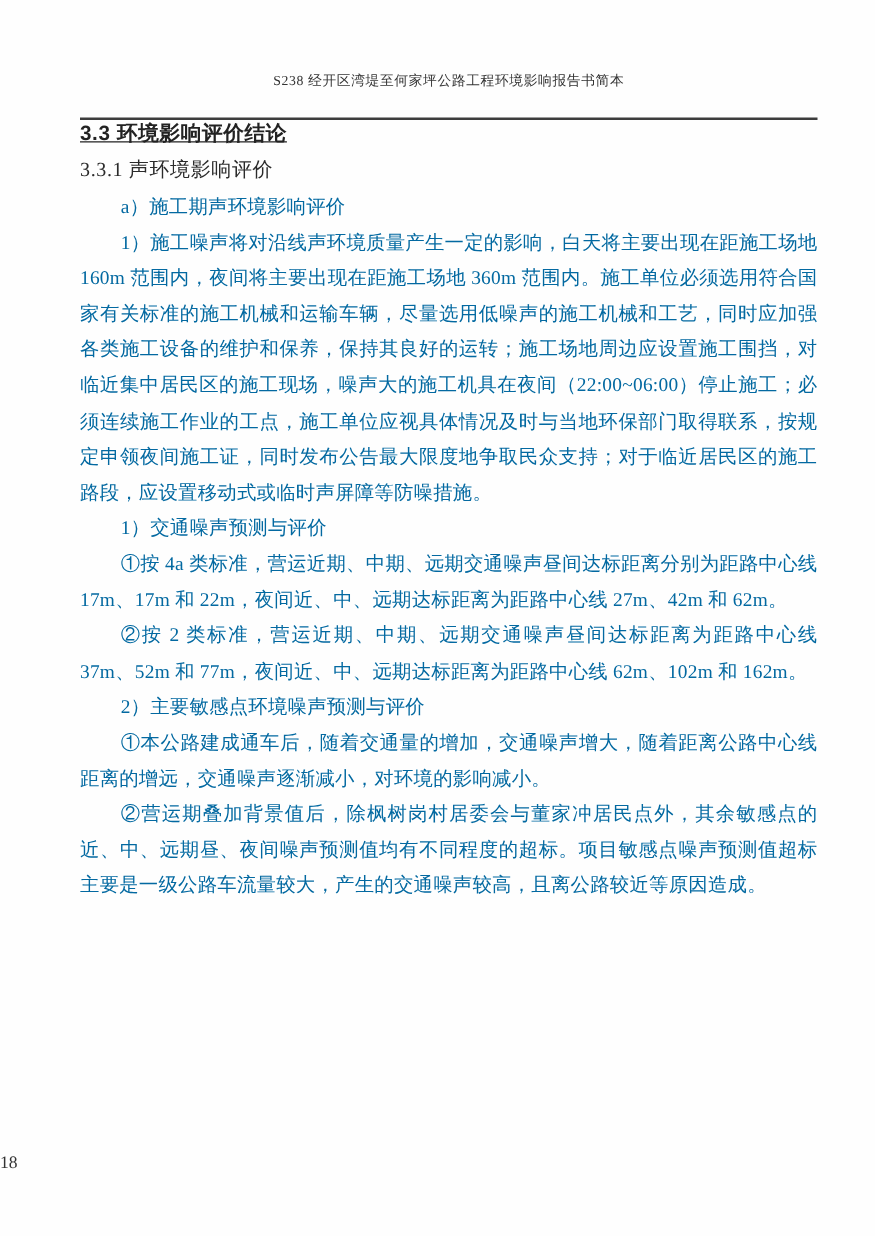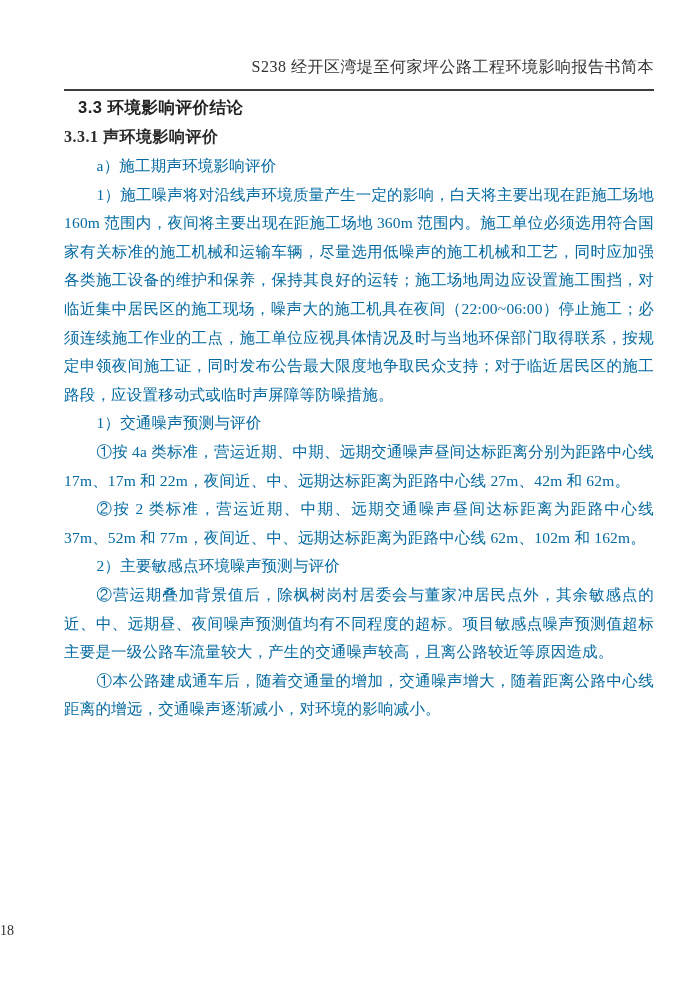--- a/index.html
+++ b/index.html
@@ -14,45 +14,46 @@
     background: #fefefe;
     overflow: hidden;
     font-family: "Liberation Serif", "DejaVu Serif", serif;
     color: #2b2b2b;
   }
   .running-header {
     position: absolute;
     top: 57px;
     left: 64px;
     right: 46px;
-    text-align: right;
-    font-size: 16px;
+    text-align: center;
+    font-size: 11px;
     letter-spacing: 0.5px;
     color: #333333;
-    padding-bottom: 11px;
+    padding-bottom: 22px;
     border-bottom: 2px solid #3d3d3d;
   }
   .content {
     position: absolute;
     top: 84px;
     left: 64px;
     right: 46px;
   }
   .section-heading {
     font-family: "Liberation Sans", "DejaVu Sans", sans-serif;
     font-size: 16.5px;
     font-weight: bold;
     color: #222222;
     line-height: 30px;
-    margin: 8px 0 0 14px;
+    margin: 8px 0 0 0;
     letter-spacing: 0.5px;
+    text-decoration: underline;
   }
   .subsection-heading {
     font-size: 16px;
-    font-weight: bold;
+    font-weight: normal;
     color: #2b2b2b;
     line-height: 30px;
     margin: 0;
     letter-spacing: 0.5px;
   }
   .para {
     font-size: 15.5px;
     line-height: 28.6px;
     margin: 0;
     text-align: justify;
@@ -91,22 +92,22 @@
 
 
     <p class="para">1）交通噪声预测与评价</p>
 
     <p class="para">①按 4a 类标准，营运近期、中期、远期交通噪声昼间达标距离分别为距路中心线 17m、17m 和 22m，夜间近、中、远期达标距离为距路中心线 27m、42m 和 62m。</p>
 
     <p class="para">②按 2 类标准，营运近期、中期、远期交通噪声昼间达标距离为距路中心线 37m、52m 和 77m，夜间近、中、远期达标距离为距路中心线 62m、102m 和 162m。</p>
 
     <p class="para">2）主要敏感点环境噪声预测与评价</p>
 
+    <p class="para">①本公路建成通车后，随着交通量的增加，交通噪声增大，随着距离公路中心线距离的增远，交通噪声逐渐减小，对环境的影响减小。</p>
+
     <p class="para">②营运期叠加背景值后，除枫树岗村居委会与董家冲居民点外，其余敏感点的近、中、远期昼、夜间噪声预测值均有不同程度的超标。项目敏感点噪声预测值超标主要是一级公路车流量较大，产生的交通噪声较高，且离公路较近等原因造成。</p>
-
-    <p class="para">①本公路建成通车后，随着交通量的增加，交通噪声增大，随着距离公路中心线距离的增远，交通噪声逐渐减小，对环境的影响减小。</p>
 
 
   </div>
 
   <div class="page-number">18</div>
 
 </div>
 
 </body></html>

